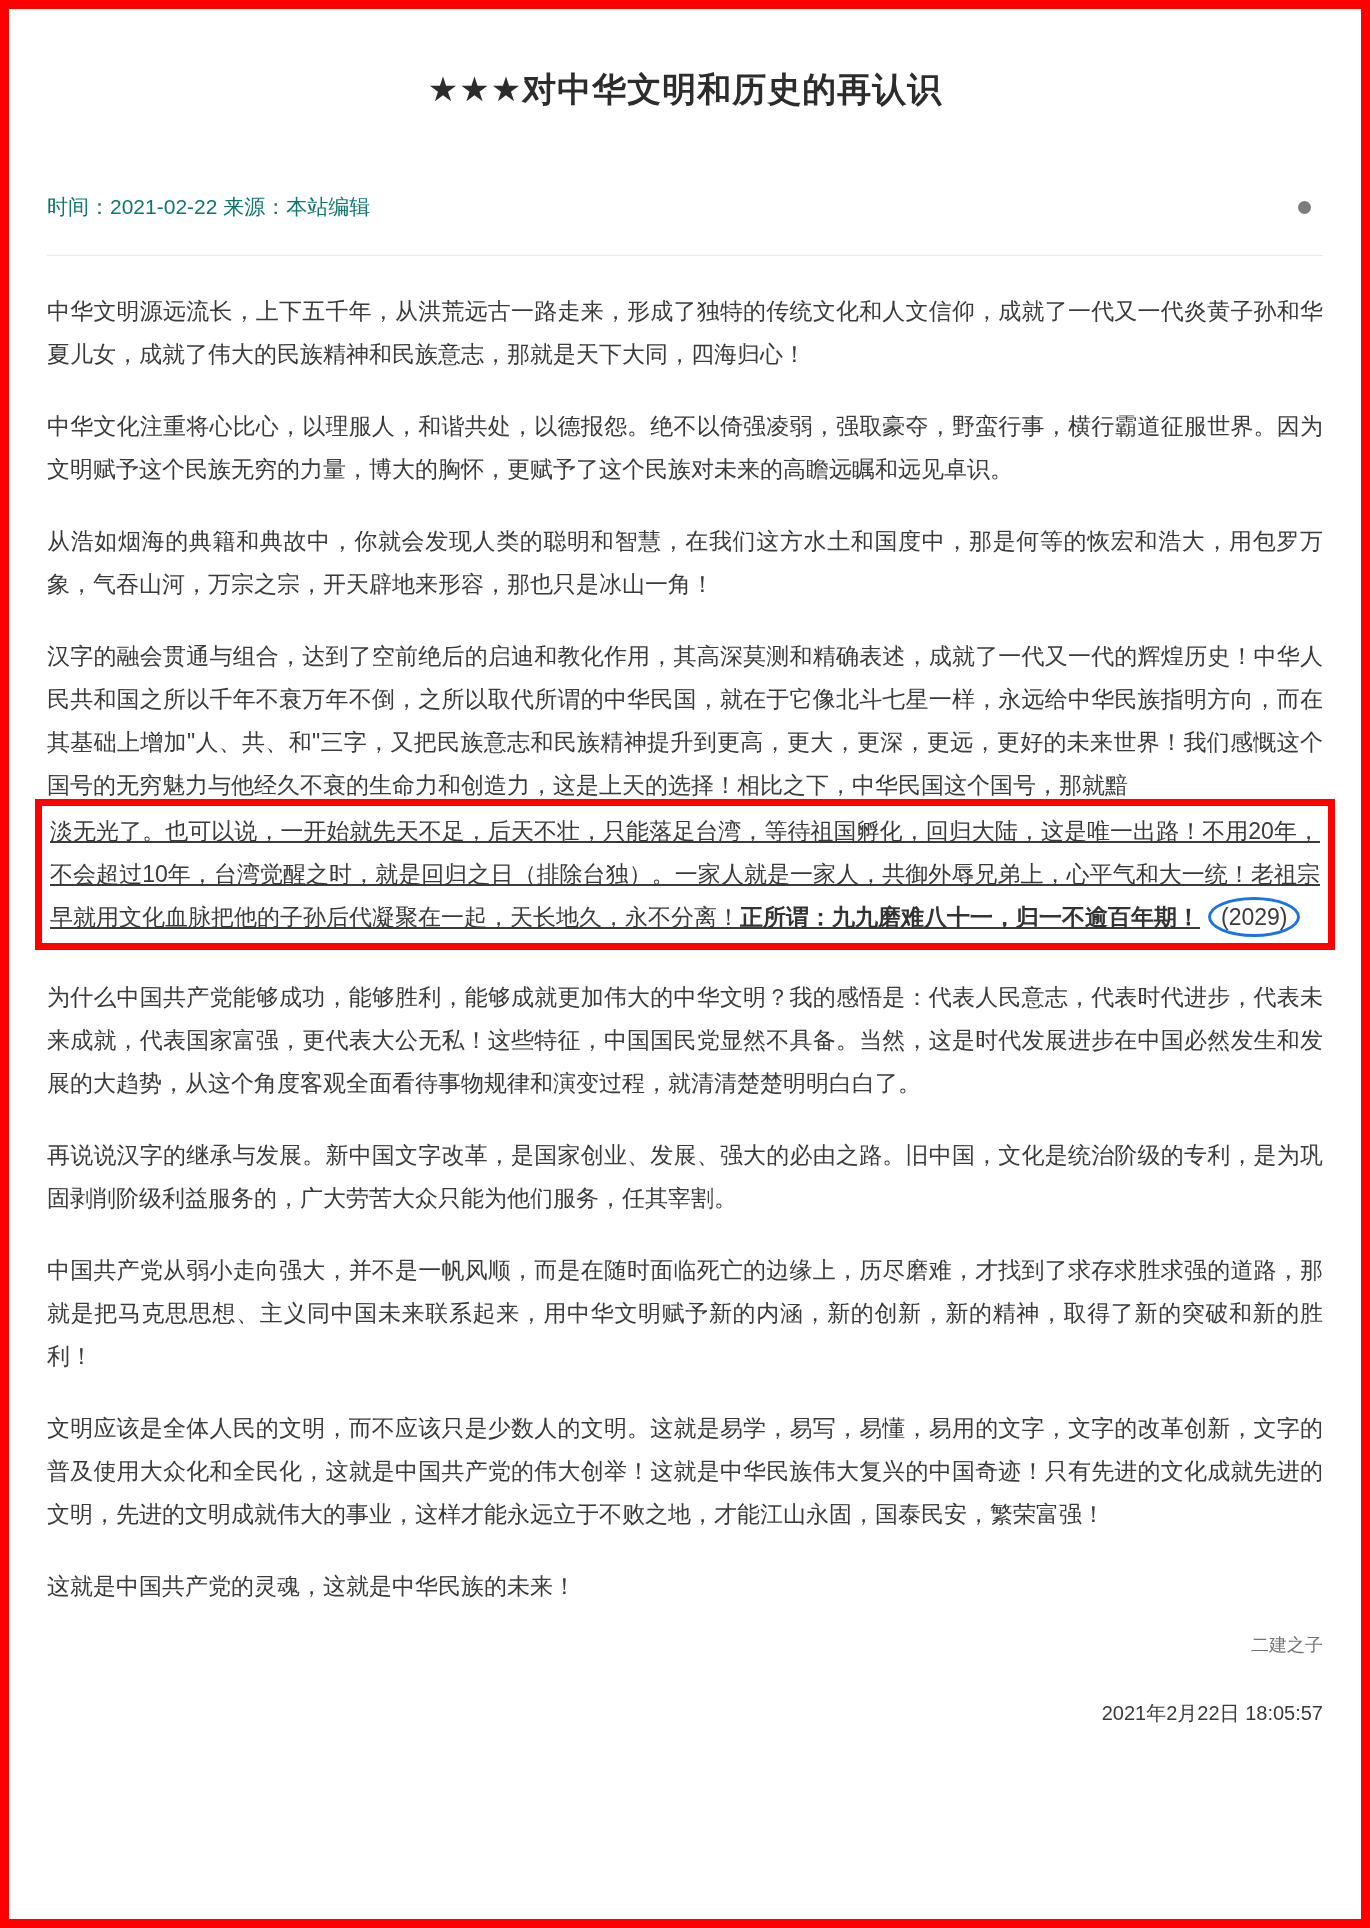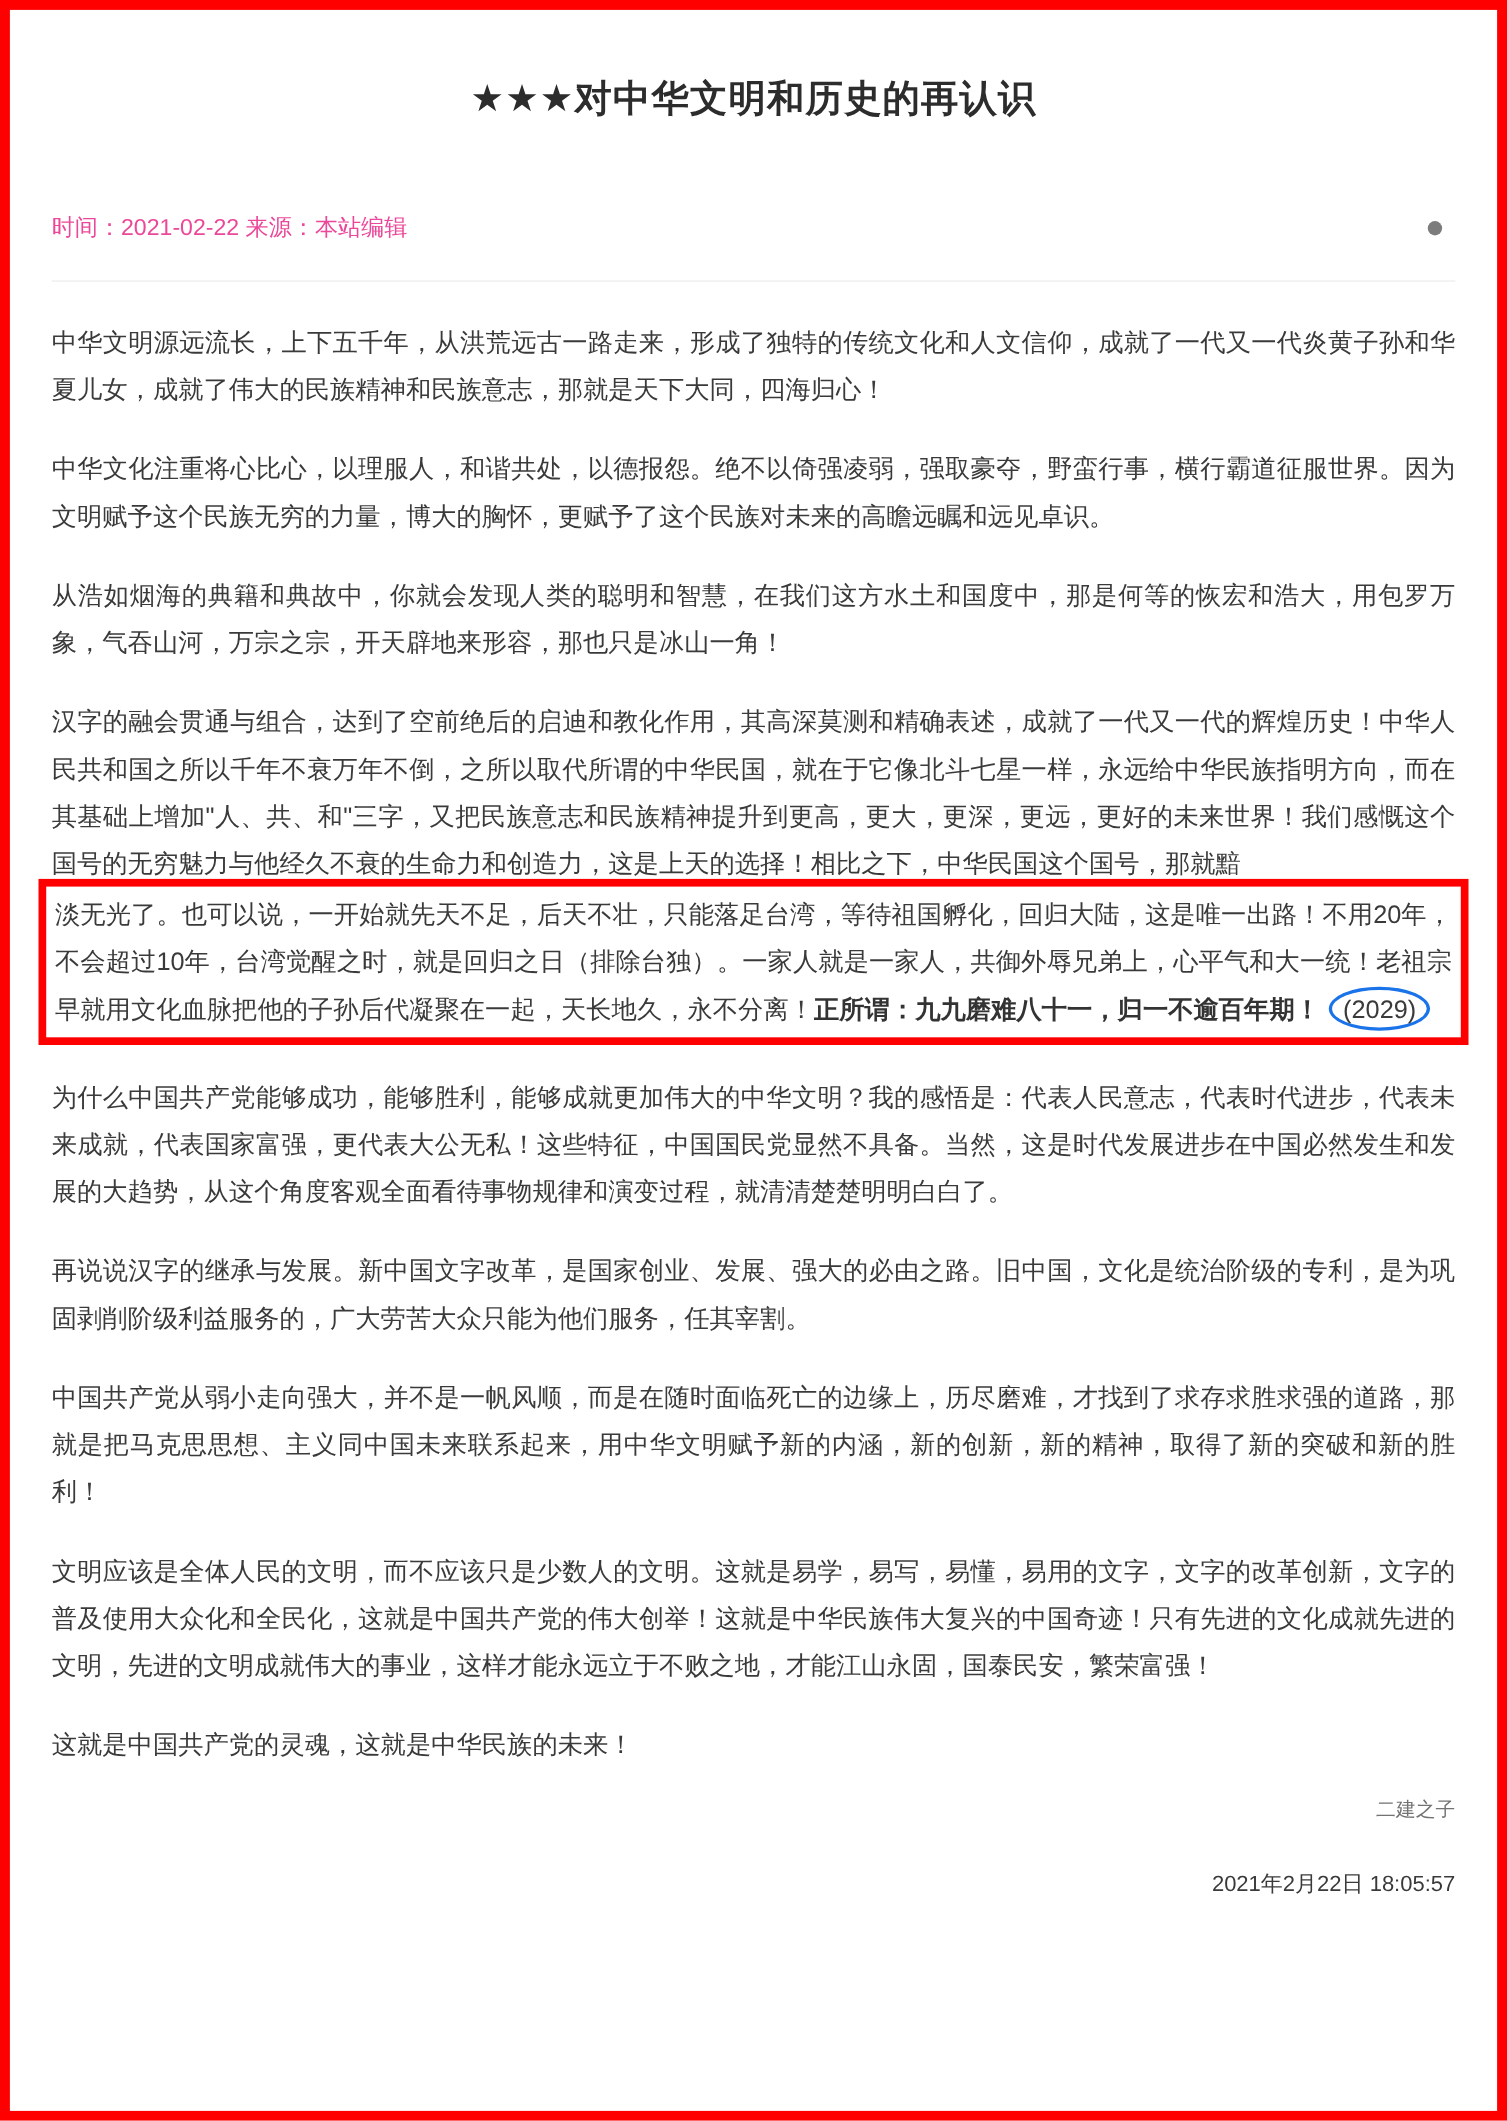--- a/index.html
+++ b/index.html
@@ -21,21 +21,21 @@
     font-weight: 600;
     color: #2c2c2c;
     letter-spacing: 1px;
   }
 
   .meta-row {
     margin-top: 80px;
     display: flex;
     justify-content: space-between;
     align-items: center;
-    color: #ec4899;
+    color: #0f766e;
     font-size: 21px;
   }
   .meta-dot {
     width: 13px;
     height: 13px;
     border-radius: 50%;
     background: #7c7c7c;
     margin-right: 12px;
     flex: 0 0 auto;
   }
@@ -57,20 +57,21 @@
   p.body-par.first { margin-top: 34px; }
 
   .highlight-box {
     margin: -8px -12px 0 -12px;
     border: 7px solid #ff0000;
     padding: 4px 8px;
     font-size: 23px;
     line-height: 43px;
     color: #3a3a3a;
     text-align: justify;
+    text-decoration: underline;
   }
   .highlight-box .bold-part { font-weight: bold; color: #333333; }
   .blue-circle {
     display: inline-block;
     border: 3px solid #1a73e8;
     border-radius: 50%;
     padding: 0 10px;
     line-height: 34px;
     margin-left: 8px;
     color: #3a3a3a;

